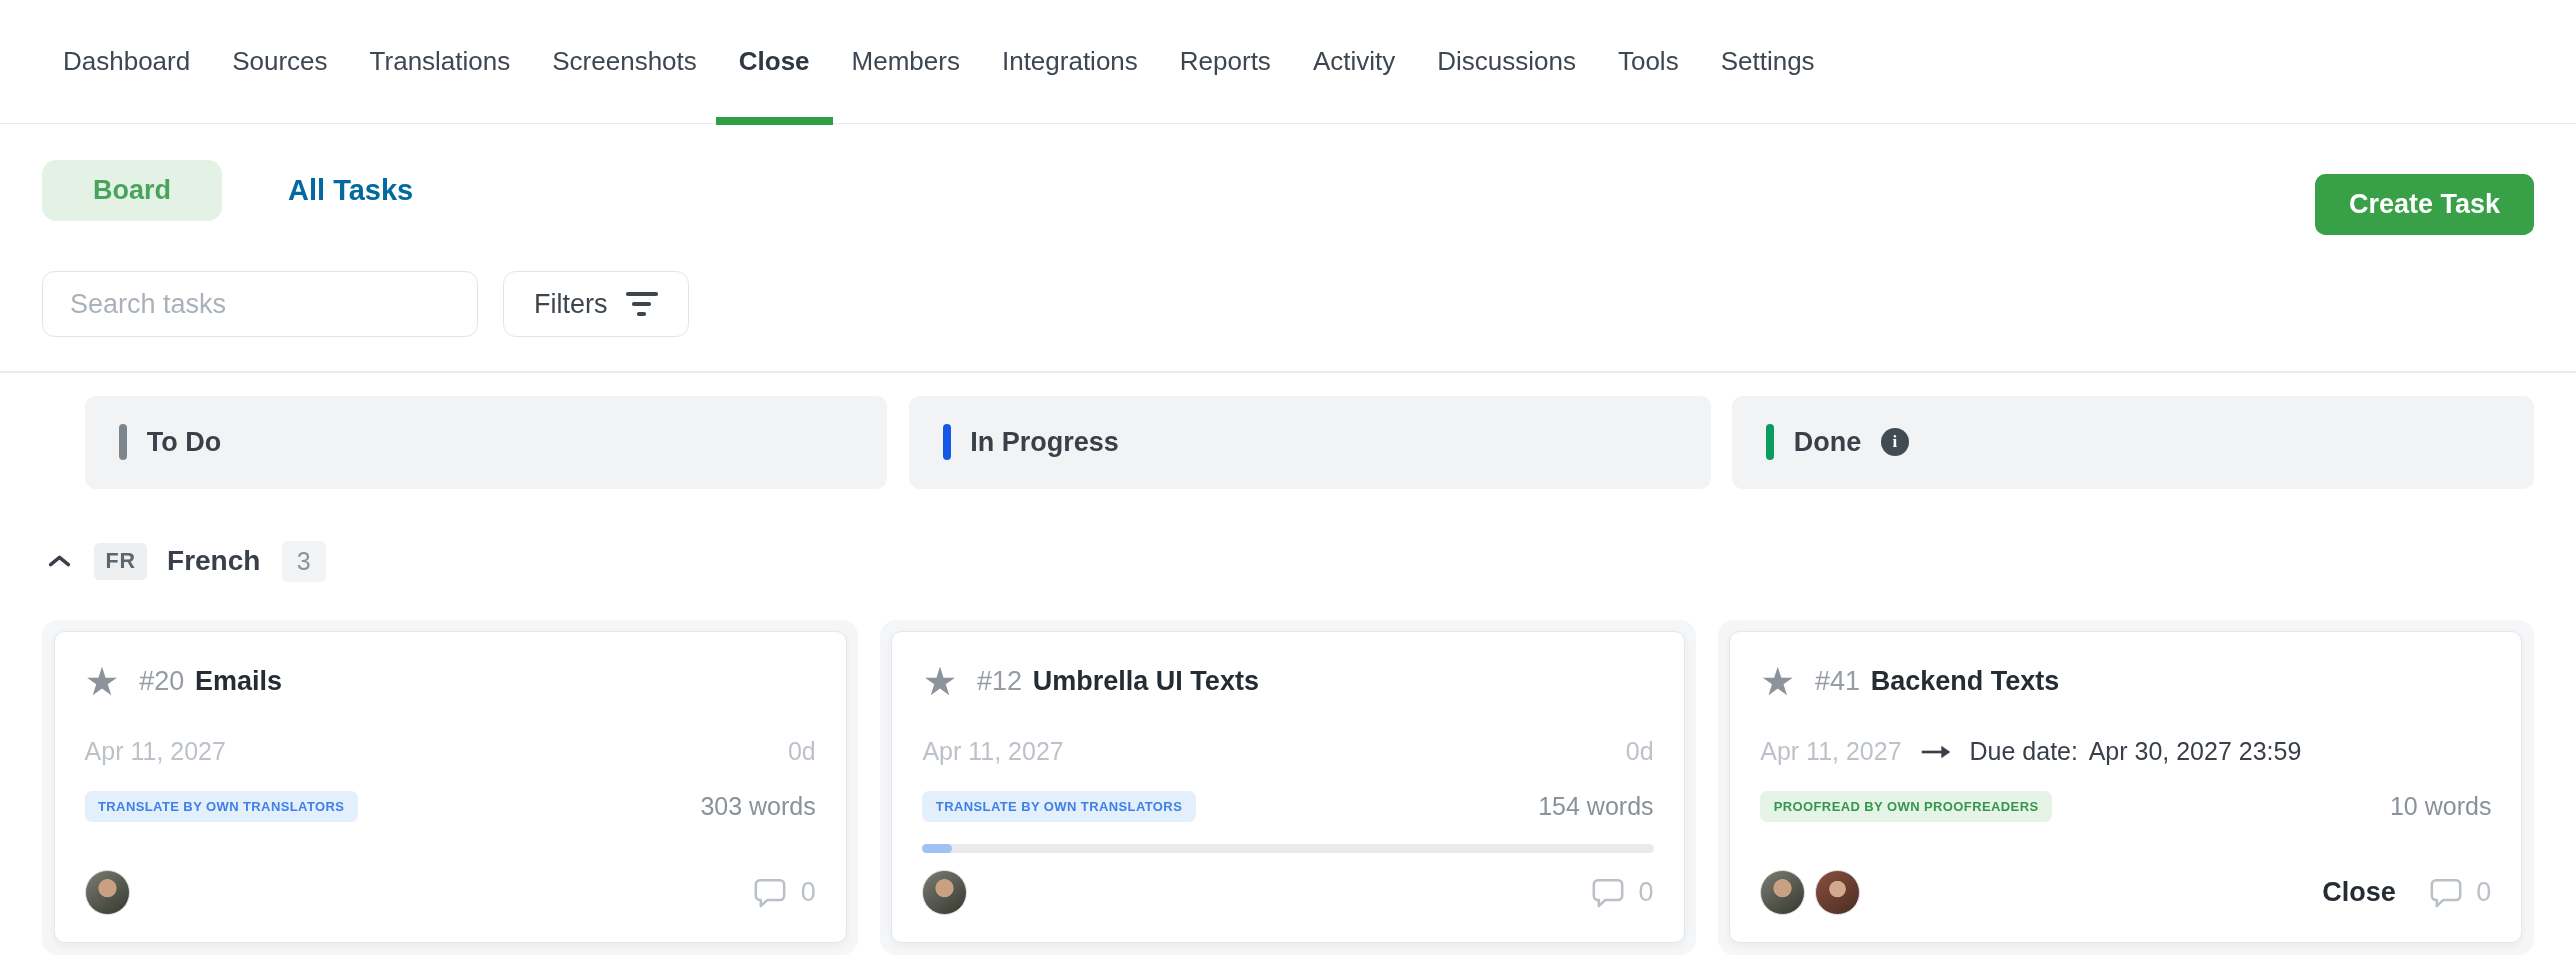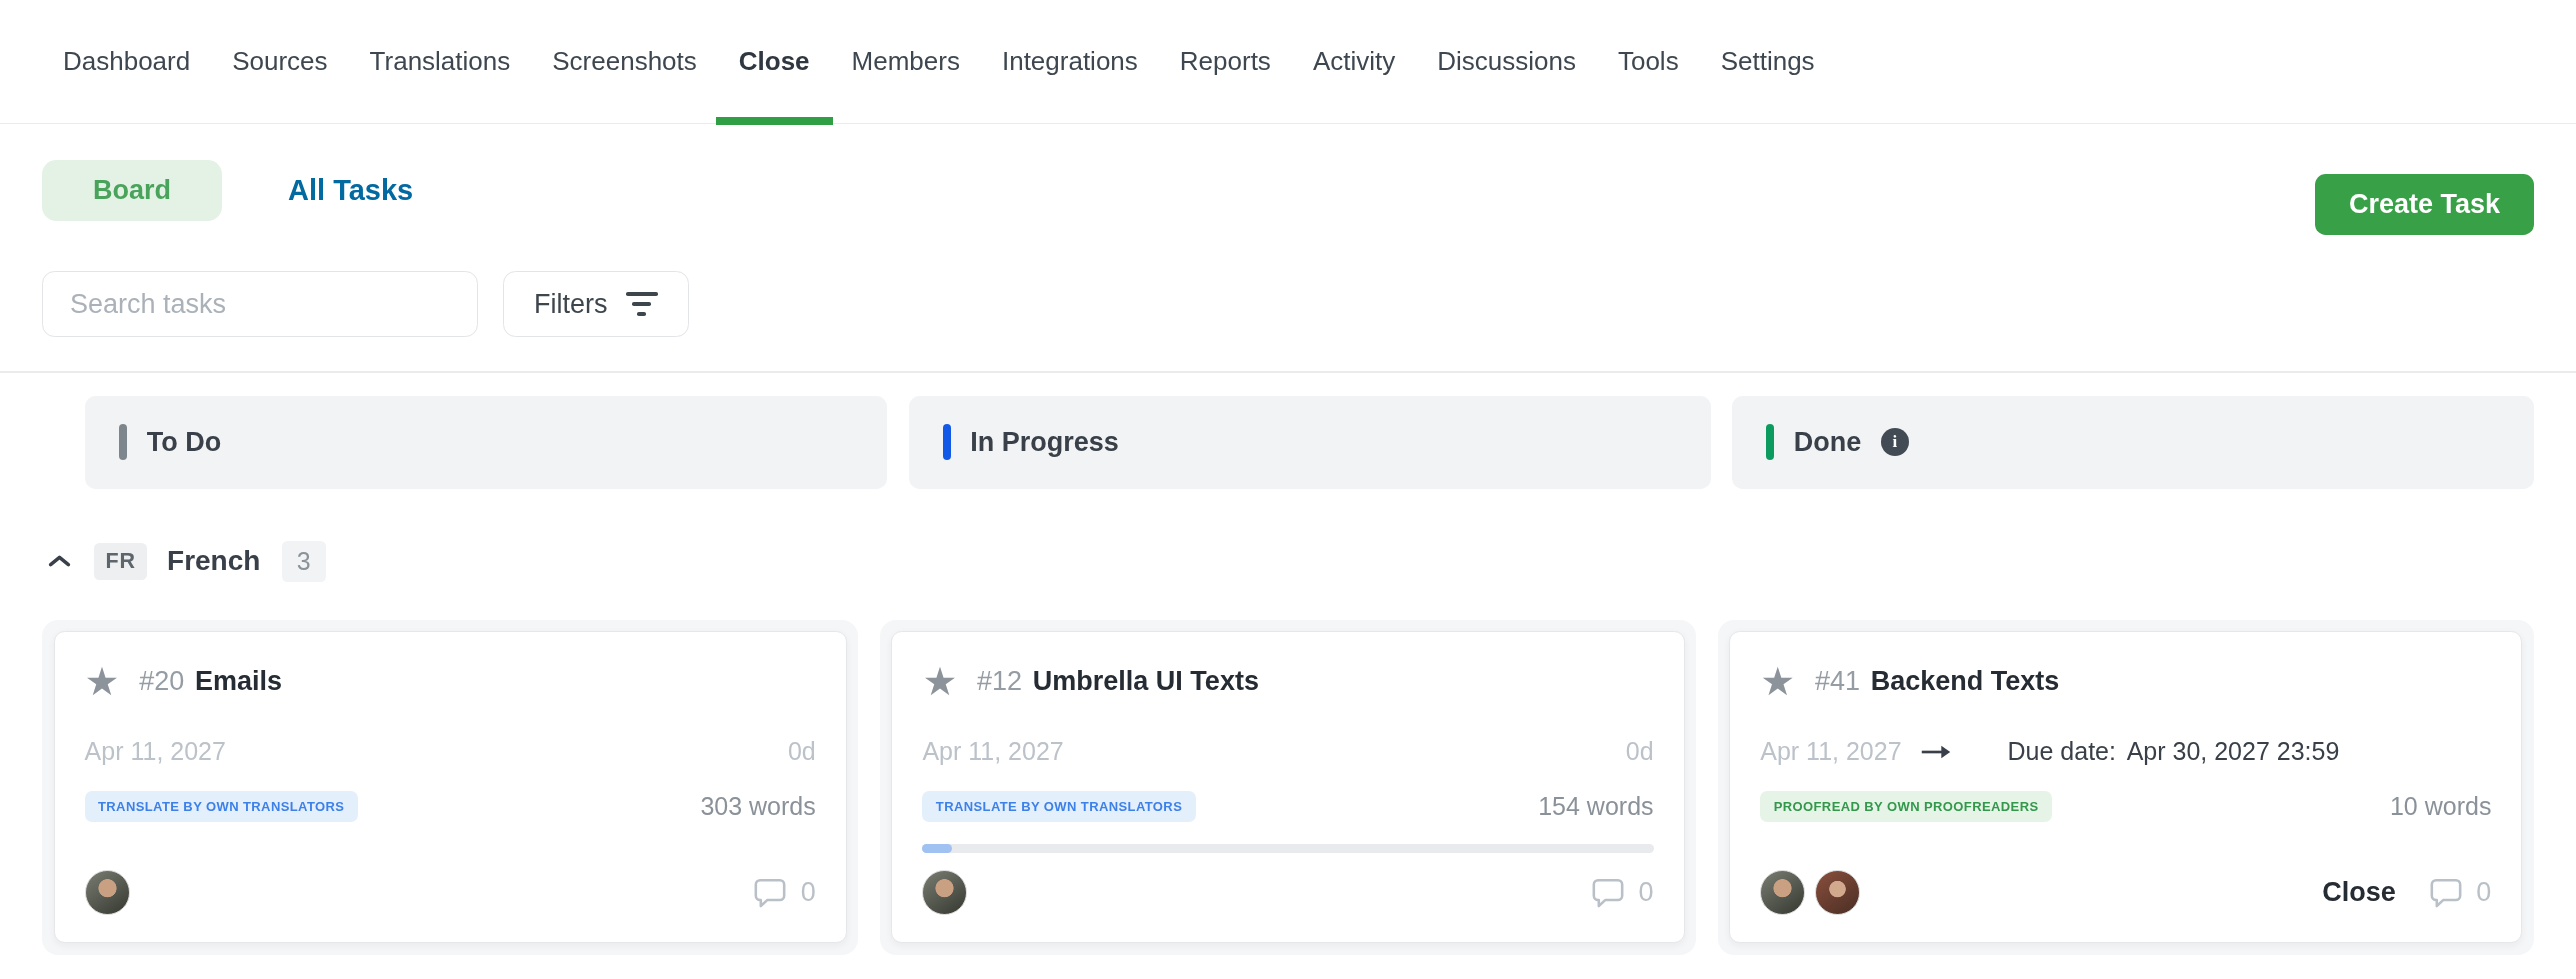--- a/index.html
+++ b/index.html
@@ -69,21 +69,21 @@
     height:100%; box-shadow:0 2.7px 7.2px rgba(20,30,40,.05);
     padding:30px 30px 27px 30px; display:flex; flex-direction:column; cursor:pointer; }
   .card-title-row { display:flex; align-items:center; }
   .star { font-size:39px; line-height:1; color:#8c939a; cursor:pointer; }
   .task-id { margin-left:19.7px; font-size:27px; color:#959ca3; }
   .task-title { margin-left:10.7px; font-size:27px; font-weight:700; color:#262c33; }
   .card-meta-row { margin-top:36px; display:flex; align-items:center; }
   .meta-date { font-size:25px; color:#bcc2c9; }
   .meta-days { margin-left:auto; font-size:25px; color:#bcc2c9; }
   .due-arrow { margin:0 18px; display:flex; align-items:center; }
-  .due-label { font-size:25px; color:#394049;margin-left:38px; }
+  .due-label { font-size:25px; color:#394049; }
   .due-value { margin-left:10.7px; font-size:25px; color:#394049; }
   .card-badge-row { margin-top:25px; display:flex; align-items:center; }
   .task-badge { font-size:13px; font-weight:700; letter-spacing:0.4px;
     padding:8px 13.4px; border-radius:7.2px; white-space:nowrap; }
   .badge-blue { color:#3d80e8; background:#e4effc; }
   .badge-green { color:#33984b; background:#e6f4e8; }
   .words { margin-left:auto; font-size:25px; color:#8a9198; }
   .progress-track { margin-top:21.5px; height:9px; border-radius:4.5px; background:#e8eaed; }
   .progress-fill { height:9px; border-radius:4.5px; background:#9fc2f3; width:0; }
   .card-footer { margin-top:auto; display:flex; align-items:center; }

